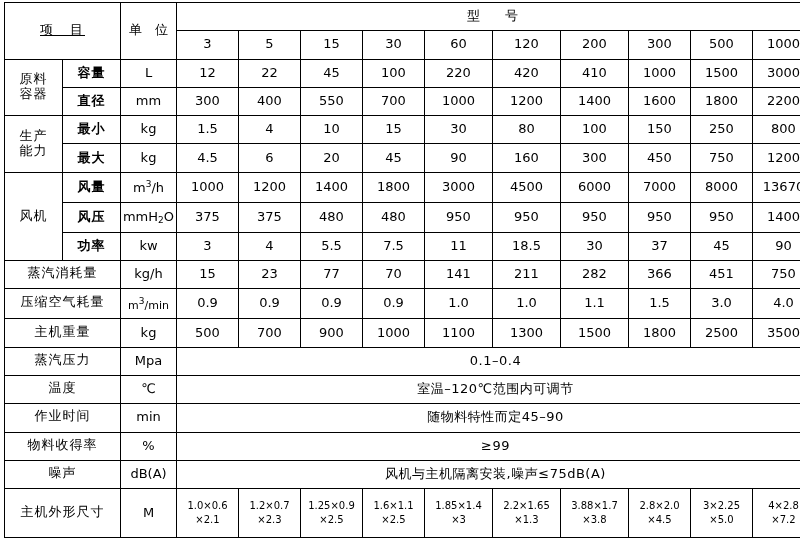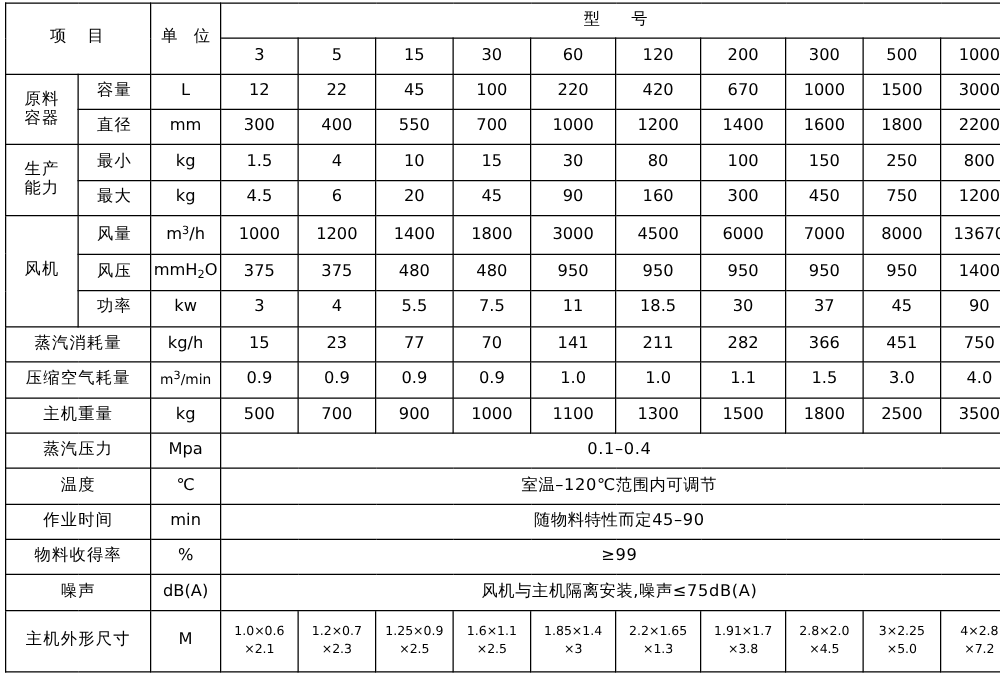--- a/index.html
+++ b/index.html
@@ -32,34 +32,36 @@
     text-align: center;
     vertical-align: middle;
     font-size: 13px;
     line-height: 1.15;
     padding: 1px 1px;
     white-space: nowrap;
   }
   td.hdr-item {
     font-size: 15px;
     letter-spacing: 2px;
+    text-decoration: underline;
   }
   td.hdr-unit {
     font-size: 15px;
   }
   td.hdr-model {
     font-size: 15px;
     letter-spacing: 6px;
   }
   td.model-num {
     font-size: 14px;
   }
   td.rowlabel {
     font-size: 14px;
     letter-spacing: 1px;
+    font-weight: bold;
   }
   td.rowlabel-wide {
     font-size: 14px;
     letter-spacing: 1px;
     font-family: Liberation Mono, monospace;
   }
   td.grouplabel {
     font-size: 14px;
     letter-spacing: 1px;
     line-height: 1.5;
@@ -138,21 +140,21 @@
           <span>容器</span>
         </td>
         <td class="rowlabel">容量</td>
         <td class="unit">L</td>
         <td class="val">12</td>
         <td class="val">22</td>
         <td class="val">45</td>
         <td class="val">100</td>
         <td class="val">220</td>
         <td class="val">420</td>
-        <td class="val">670</td>
+        <td class="val">410</td>
         <td class="val">1000</td>
         <td class="val">1500</td>
         <td class="val">3000</td>
       </tr>
 
       <tr>
         <td class="rowlabel">直径</td>
         <td class="unit">mm</td>
         <td class="val">300</td>
         <td class="val">400</td>
@@ -342,21 +344,21 @@
         </td>
         <td class="val">
           <span class="dim2">1.85×1.4</span>
           <span class="dim2">×3</span>
         </td>
         <td class="val">
           <span class="dim2">2.2×1.65</span>
           <span class="dim2">×1.3</span>
         </td>
         <td class="val">
-          <span class="dim2">1.91×1.7</span>
+          <span class="dim2">3.88×1.7</span>
           <span class="dim2">×3.8</span>
         </td>
         <td class="val">
           <span class="dim2">2.8×2.0</span>
           <span class="dim2">×4.5</span>
         </td>
         <td class="val">
           <span class="dim2">3×2.25</span>
           <span class="dim2">×5.0</span>
         </td>

